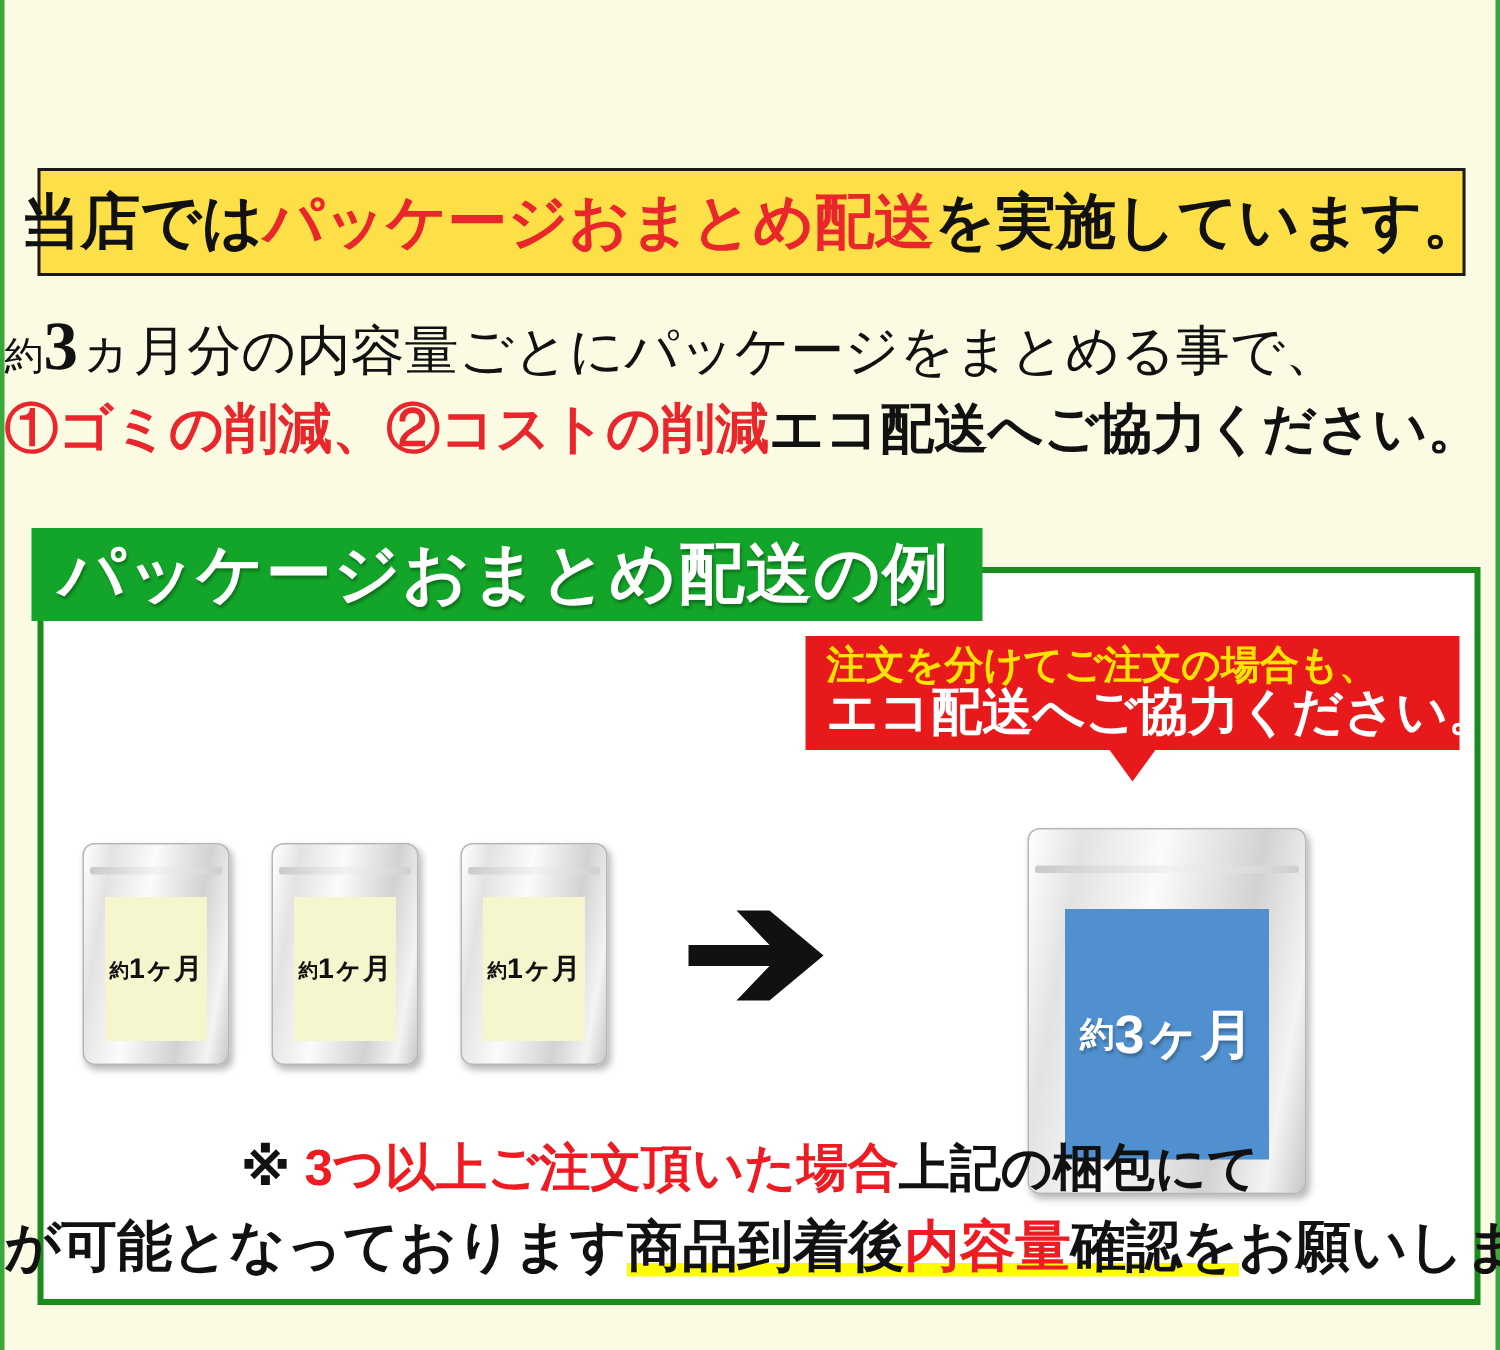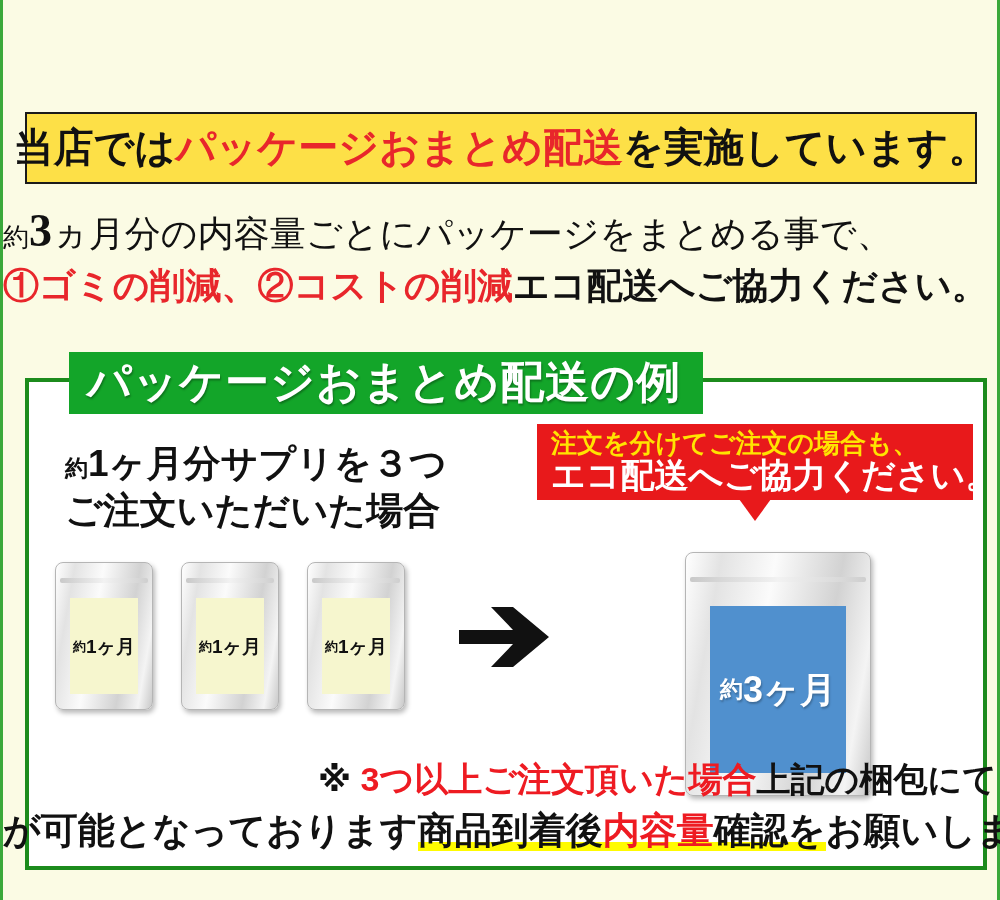--- a/index.html
+++ b/index.html
@@ -110,21 +110,20 @@
   .example-tab {
     position: absolute;
     left: 18px;
     top: 352px;
     height: 62px;
     padding: 0 22px 0 18px;
     background: #13a529;
     display: flex;
     align-items: center;
     z-index: 3;
-    margin-left: 48px;
   }
   .example-tab-label {
     font-family: "Liberation Serif", "DejaVu Serif", serif;
     font-weight: bold;
     font-size: 44px;
     color: #ffffff;
     letter-spacing: 1px;
     white-space: nowrap;
     text-shadow: 1px 2px 2px rgba(0,0,0,.3);
     line-height: 1;
@@ -253,21 +252,21 @@
     width: 100px;
     height: 74px;
     z-index: 2;
   }
   .arrow svg { width: 100%; height: 100%; display: block; }
 
   
   .note {
     position: absolute;
     left: 0; right: 0;
-    text-align: right;
+    text-align: center;
     font-weight: bold;
     color: #111;
     white-space: nowrap;
     line-height: 1;
     z-index: 2;
   }
   .note.n1 { top: 762px; font-size: 34px; }
   .note.n2 { top: 812px; font-size: 37px; }
   .note .red { color: #ee1b22; }
   .note .mark { font-weight: bold; }
@@ -292,24 +291,20 @@
   <div class="para l1"><span class="sm">約</span><span class="big3">3</span><span>ヵ月分の内容量ごとにパッケージをまとめる事で、</span></div>
 
   <div class="para l2"><span class="red">①ゴミの削減、②コストの削減</span><span>エコ配送へご協力ください。</span></div>
 
   <div class="example-tab">
     <span class="example-tab-label">パッケージおまとめ配送の例</span>
   </div>
 
   <div class="example-box"></div>
 
-  <div class="case-caption">
-    <div><span class="sm">約</span><span>1ヶ月分サプリを３つ</span></div>
-    <div>ご注文いただいた場合</div>
-  </div>
 
   <div class="callout">
     <div class="callout-line c1">注文を分けてご注文の場合も、</div>
     <div class="callout-line c3">エコ配送へご協力ください。</div>
     <span class="callout-pointer"></span>
   </div>
 
   <div class="pouch small p1">
     <div class="pouch-label">
         <span class="sm">約</span>

